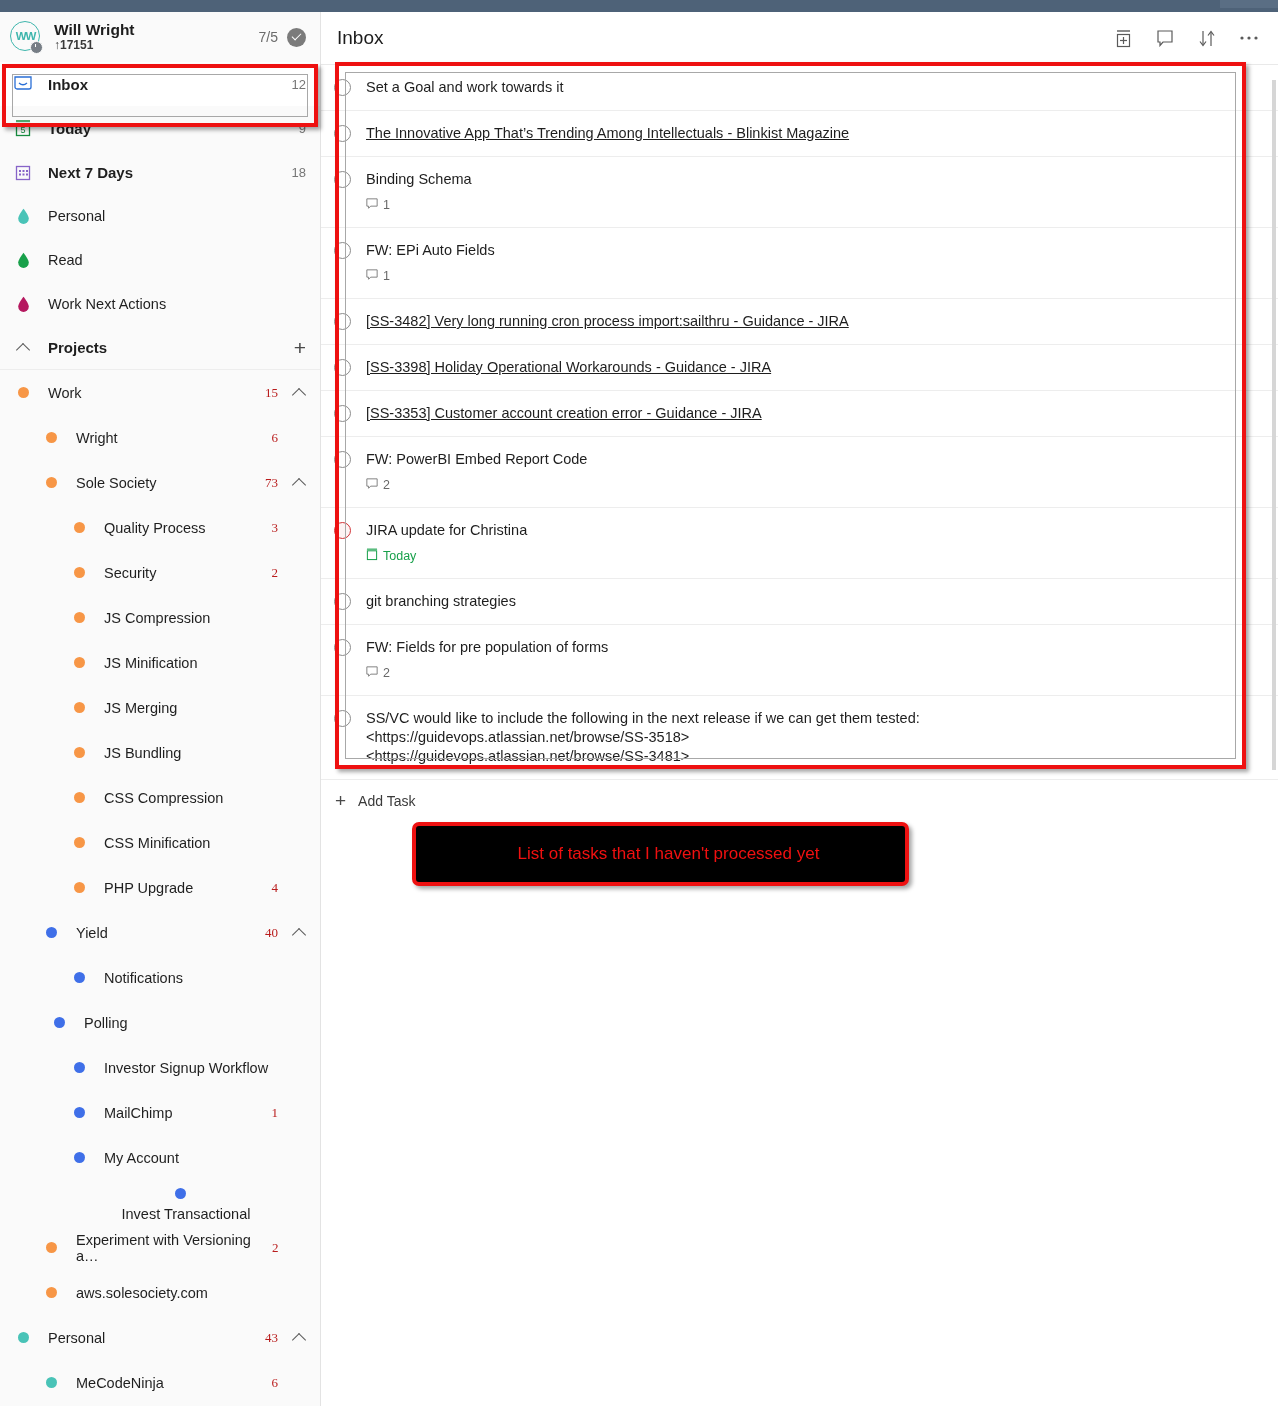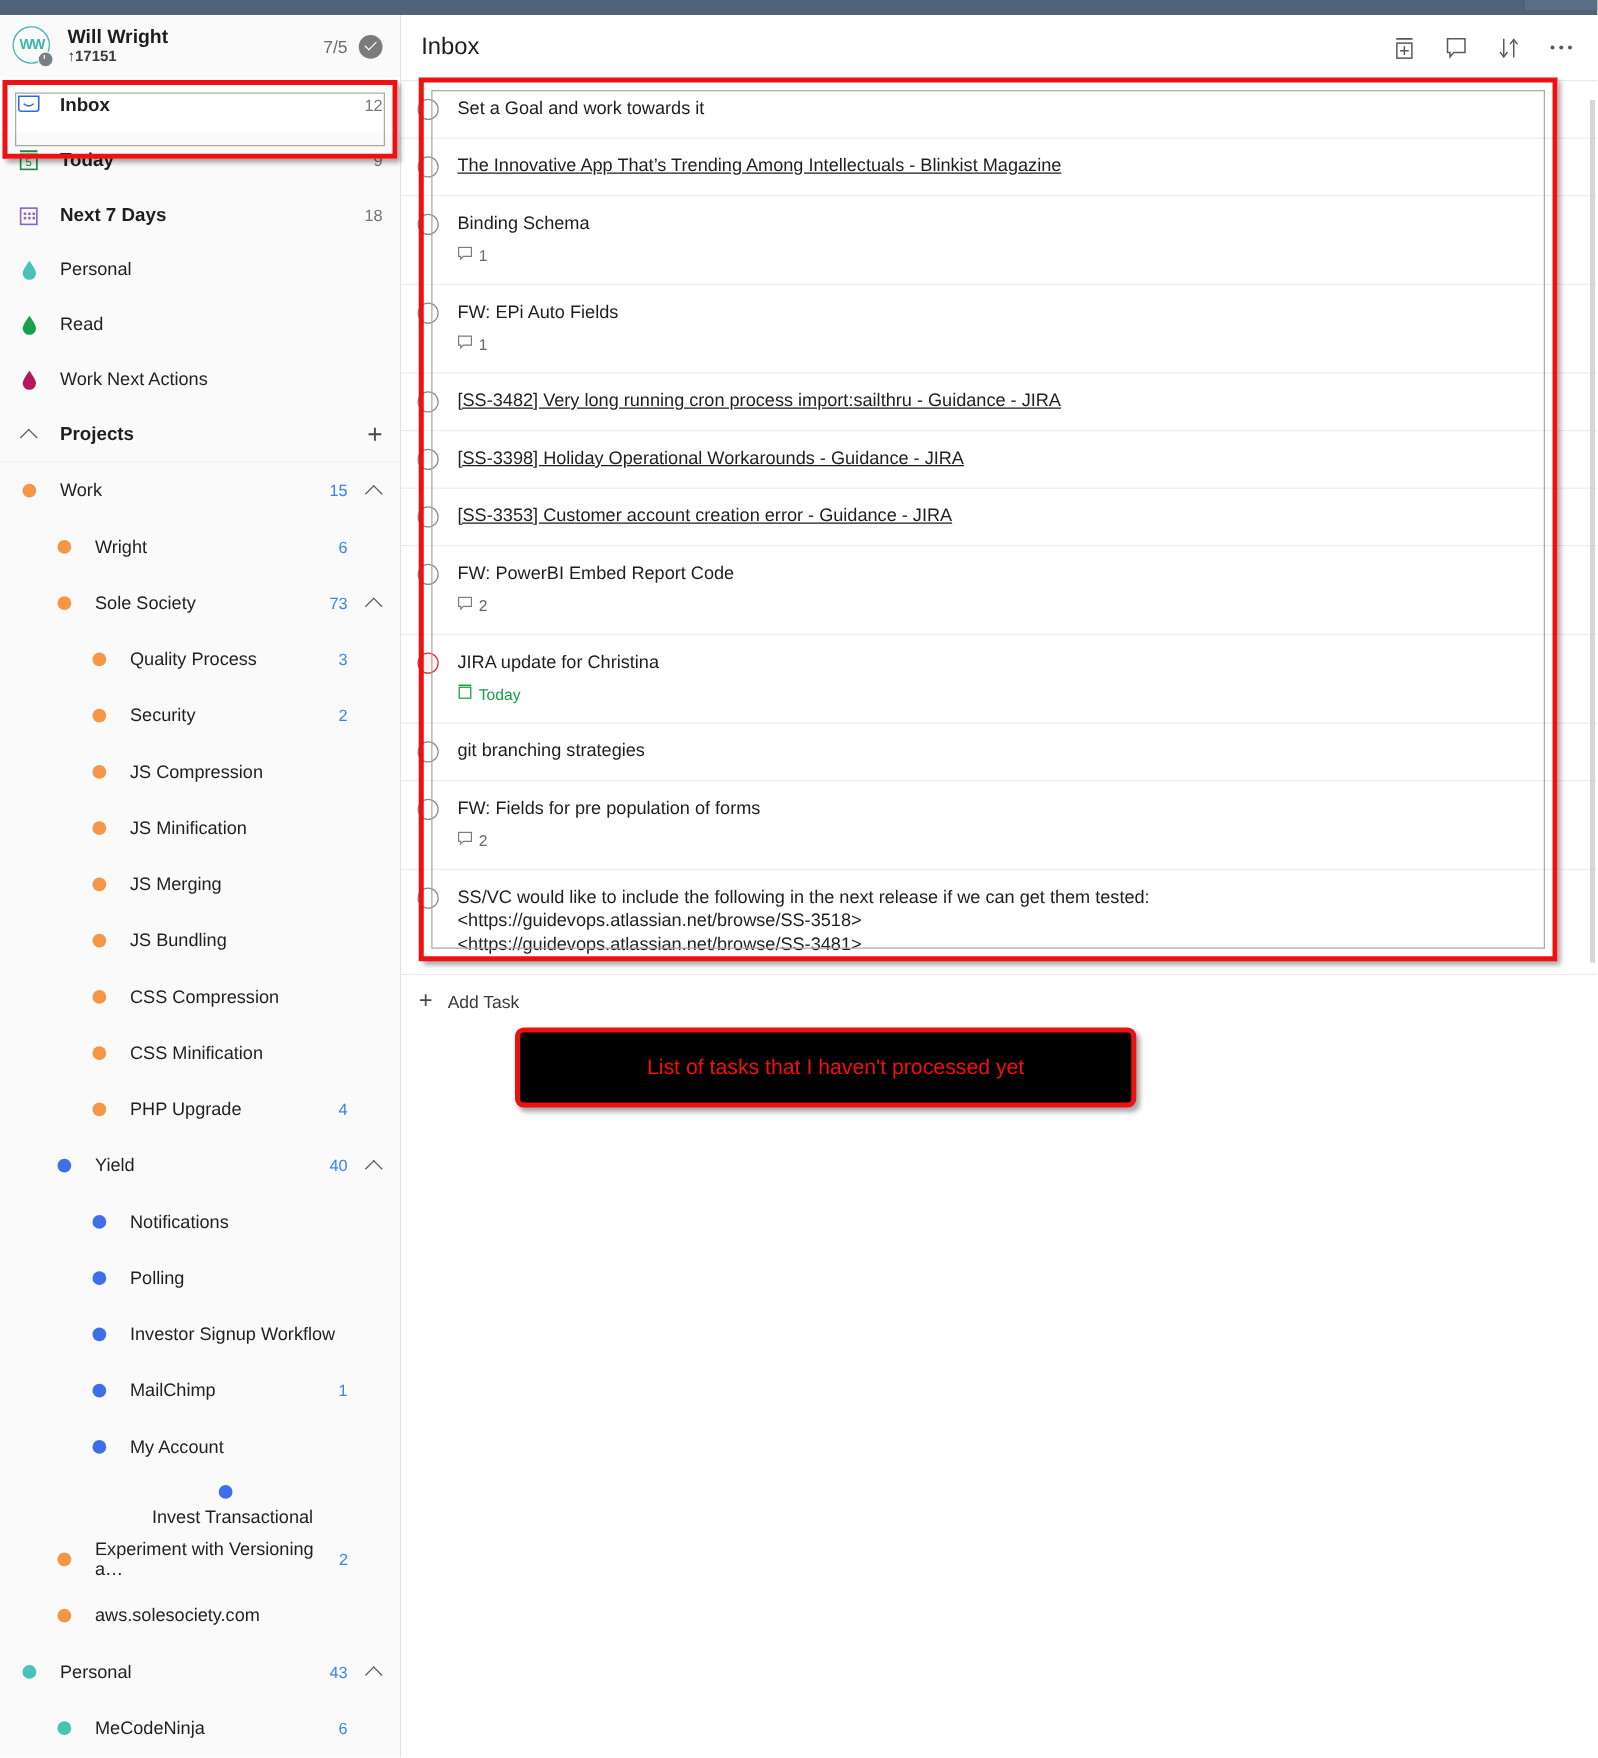--- a/index.html
+++ b/index.html
@@ -134,21 +134,21 @@
   .proj-row {
     display: flex; align-items: center;
     height: 45px; padding-right: 14px;
     box-sizing: border-box;
   }
   .proj-bullet {
     width: 26px; flex: 0 0 26px; margin-right: 12px;
     display:flex; align-items:center; justify-content:center;
   }
   .proj-label { flex: 1 1 auto; font-size: 14.5px; color: #1f1f1f; }
-  .proj-count { font-size: 13px; color: #3b82f6; }
+  .proj-count { font-size: 13px; color: #b91c1c; font-family: Liberation Serif, serif; }
 
   .chev {
     display:inline-block; width: 9px; height: 9px;
     border-left: 1.6px solid #5a5a5a; border-top: 1.6px solid #5a5a5a;
     transform: rotate(45deg);
     position: relative; top: 2px;
   }
 
   
   .main {
@@ -444,21 +444,21 @@
           </div>
         </div>
         <div class="proj-row" style="padding-left: 66px;">
           <div class="proj-bullet">
             <span class="dot" style="background:#3f6fe8"></span>
           </div>
           <div class="proj-label">Notifications</div>
           <div class="proj-count"></div>
           <div class="nav-chevron"></div>
         </div>
-        <div class="proj-row" style="padding-left: 66px;">
+        <div class="proj-row" style="padding-left: 46px;">
           <div class="proj-bullet">
             <span class="dot" style="background:#3f6fe8"></span>
           </div>
           <div class="proj-label">Polling</div>
           <div class="proj-count"></div>
           <div class="nav-chevron"></div>
         </div>
         <div class="proj-row" style="padding-left: 66px;">
           <div class="proj-bullet">
             <span class="dot" style="background:#3f6fe8"></span>

